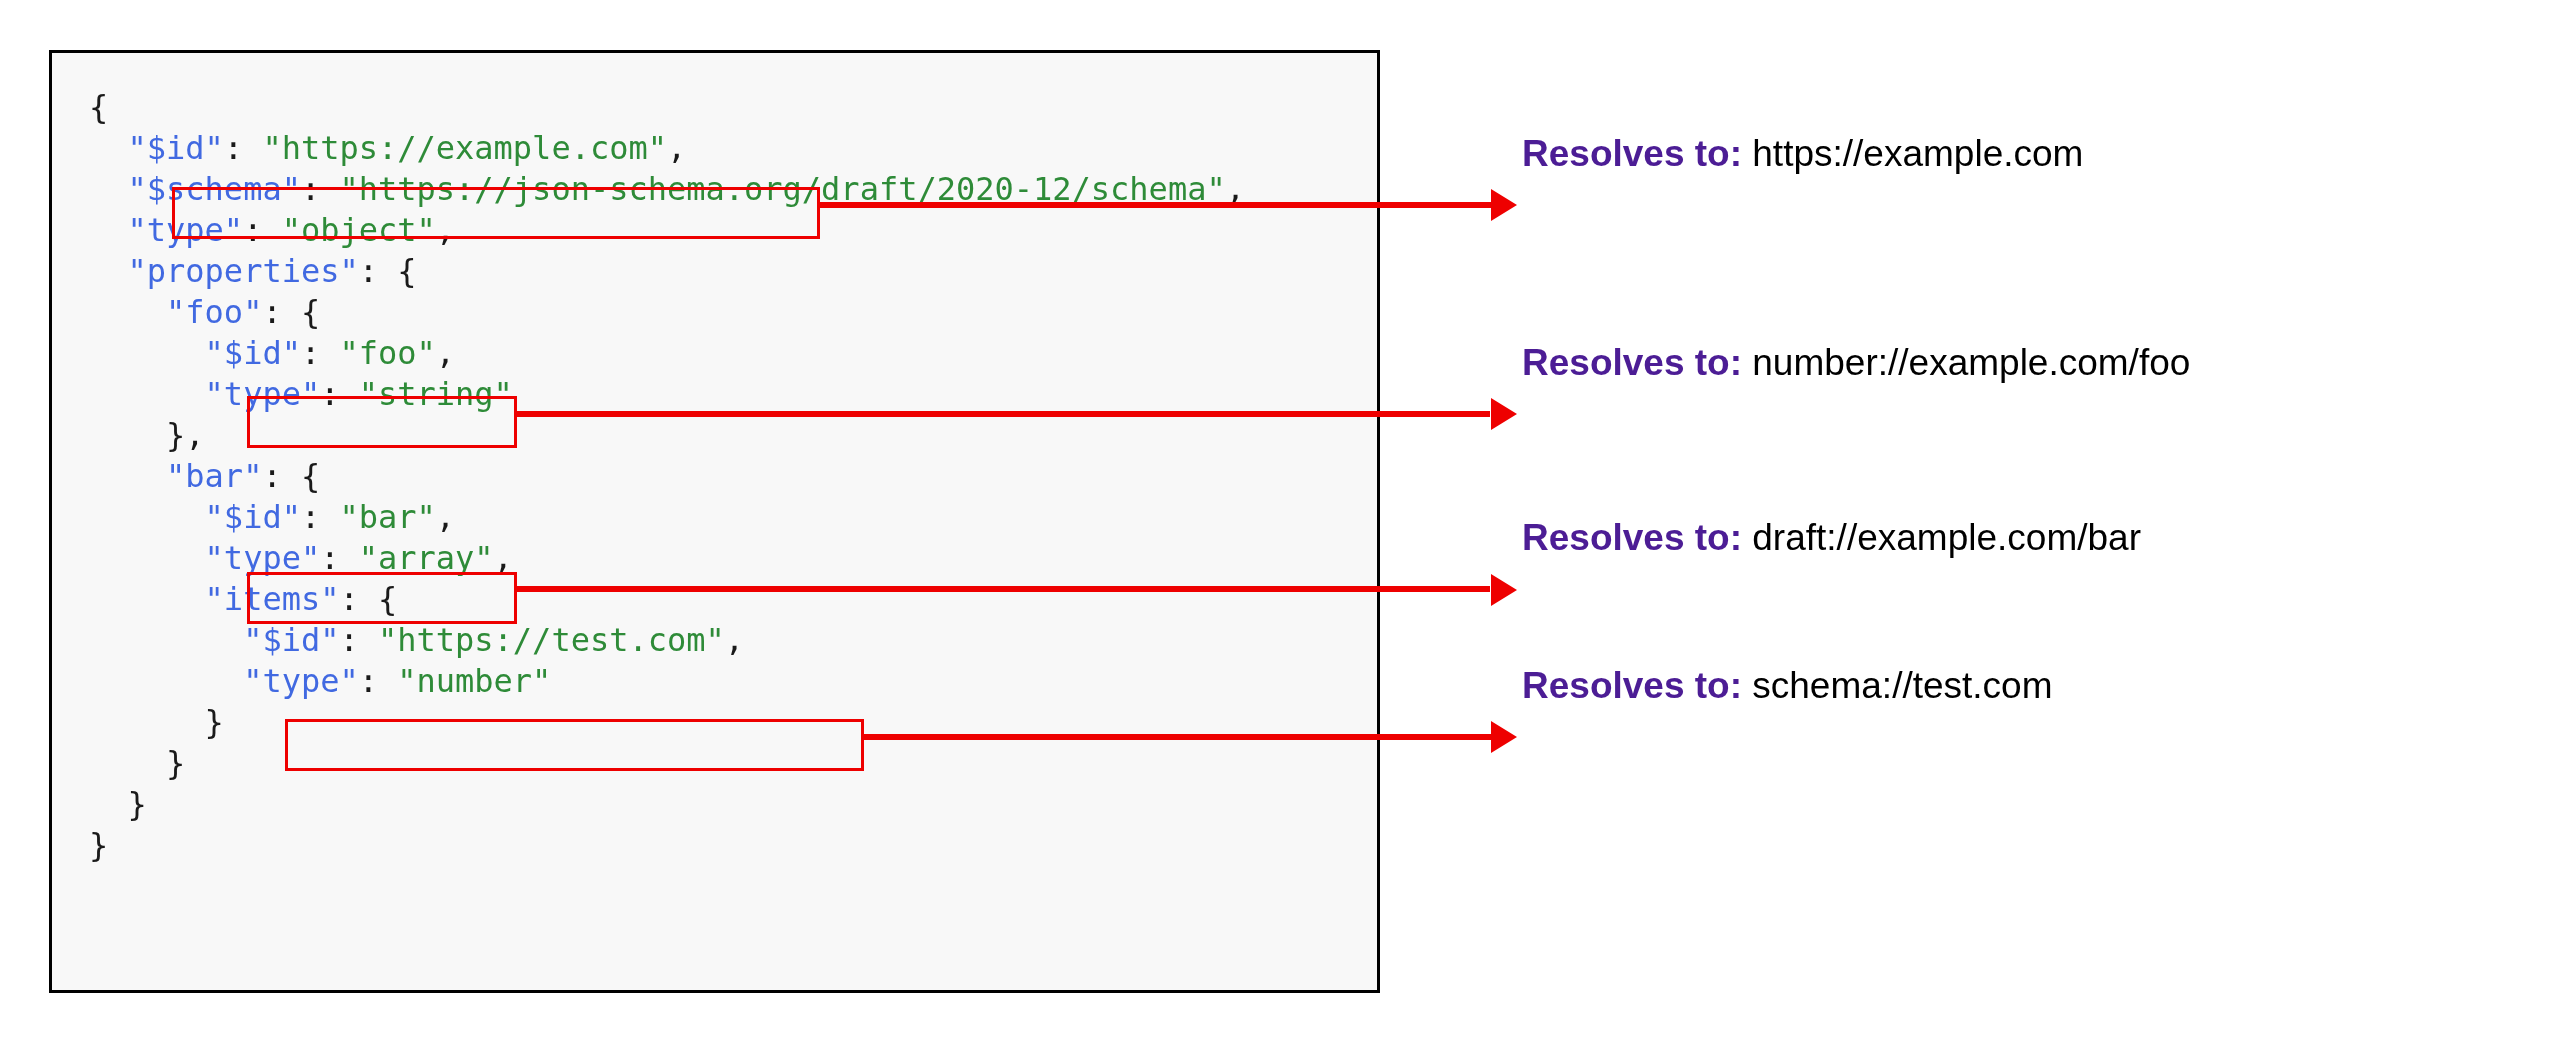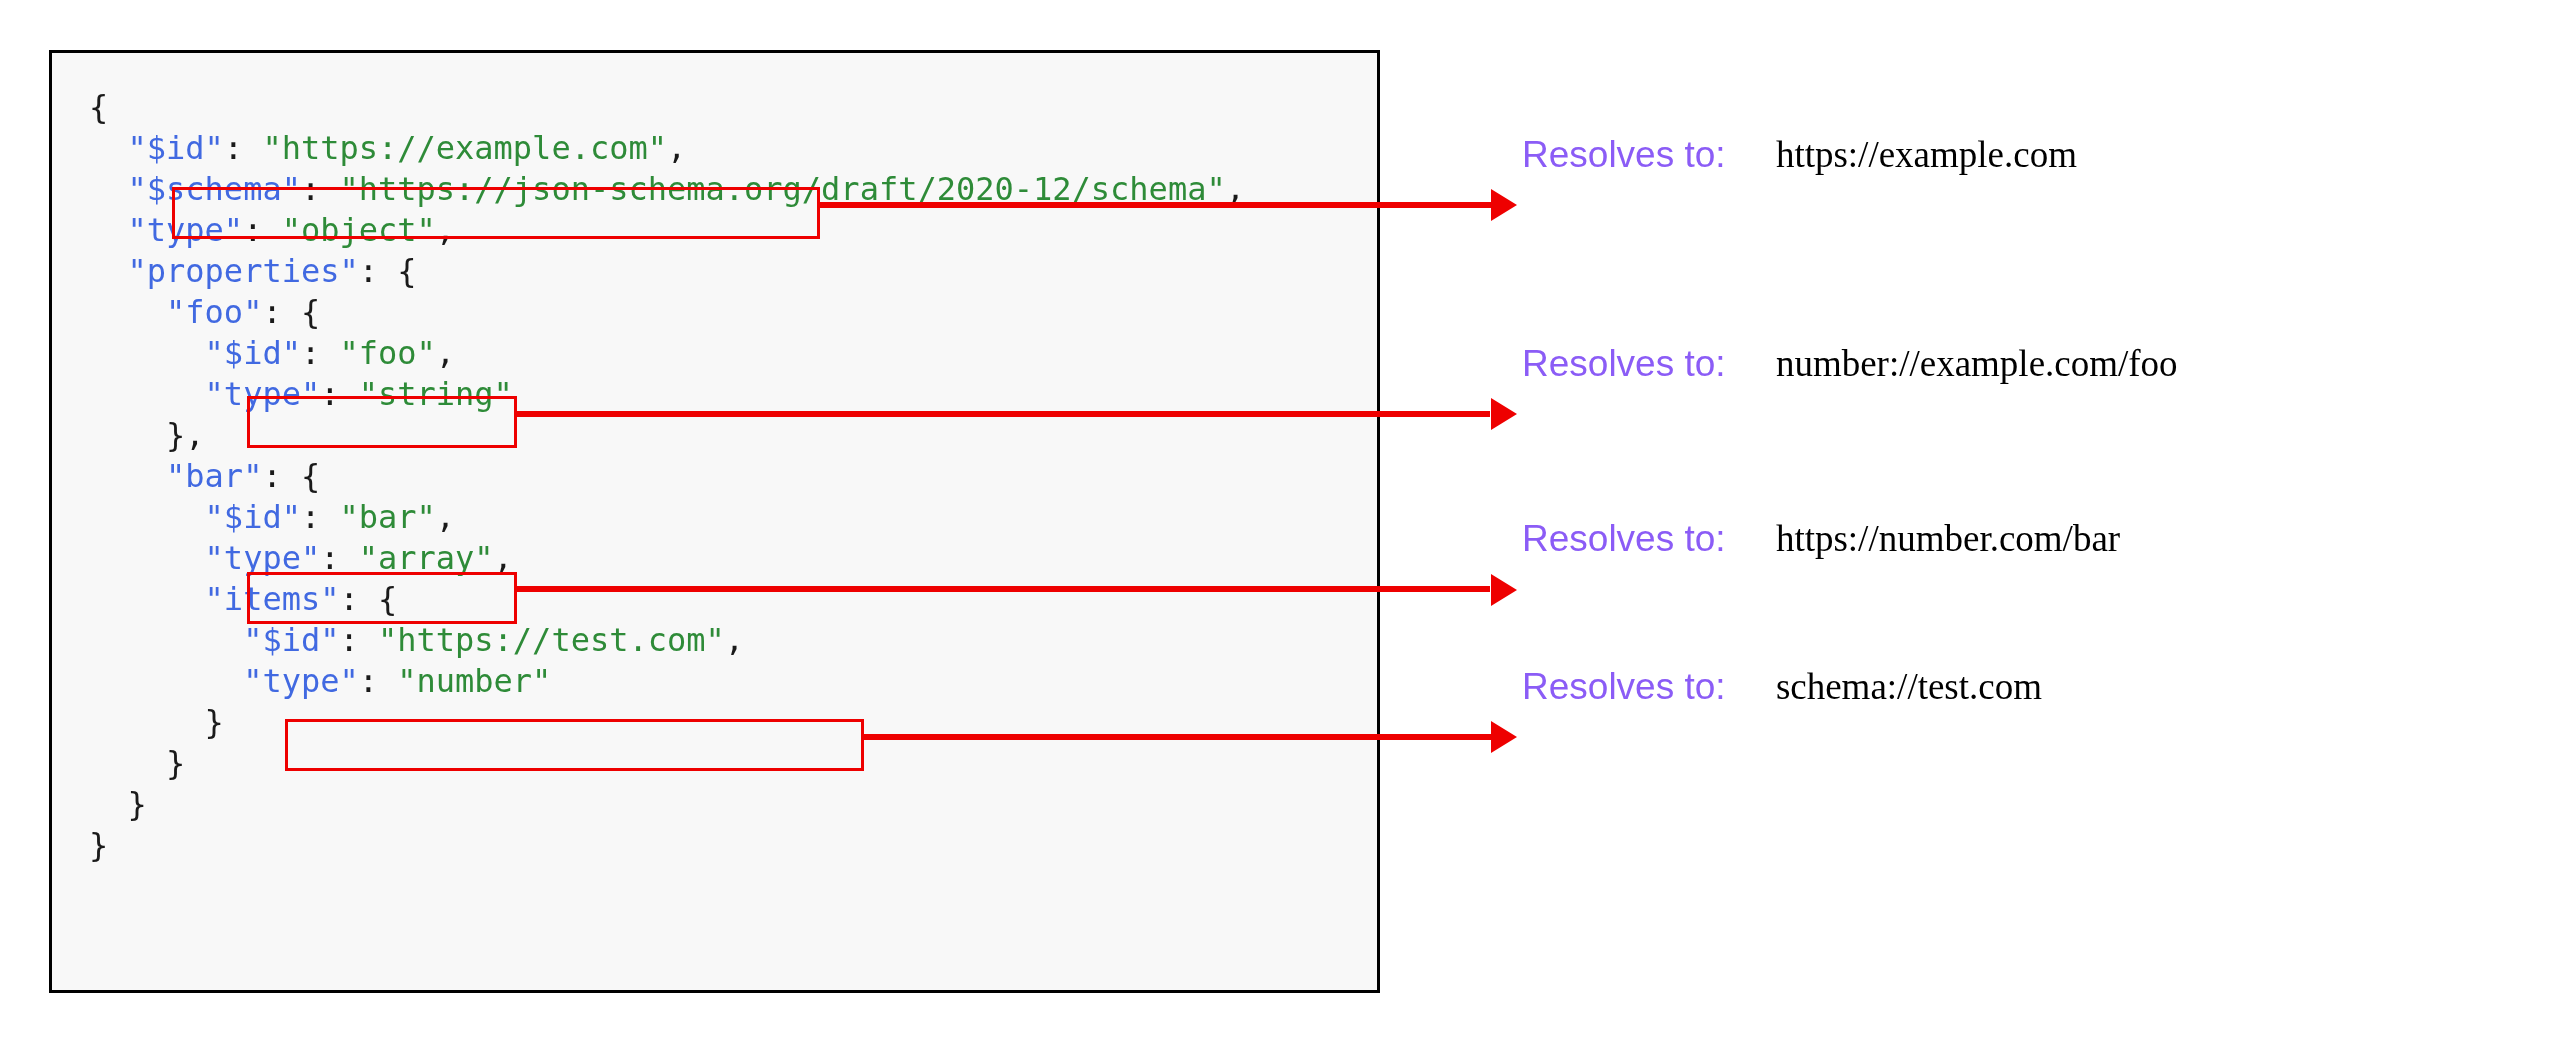--- a/index.html
+++ b/index.html
@@ -71,32 +71,31 @@
   }
 
   
   .resolve {
     position: absolute;
     white-space: nowrap;
     z-index: 7;
   }
   .resolve .lead {
     font-family: "Liberation Sans", sans-serif;
-    font-weight: normal;
+    font-weight: bold;
     font-size: 37px;
-    color: #8b5cf6;
+    color: #4c1d95;
     vertical-align: baseline;
   }
   .resolve .url {
-    font-family: Liberation Serif, serif;
+    font-family: Liberation Sans, sans-serif;
     font-weight: normal;
     font-size: 37px;
     color: #000000;
     vertical-align: baseline;
-    margin-left: 40px;
   }
 </style>
 </head>
 <body>
 
 <div id="code-panel">
   <div id="code-block"><div class="ln"><span class="p">{</span></div><div class="ln">  <span class="k">"$id"</span><span class="p">: </span><span class="s">"https://example.com"</span><span class="p">,</span></div><div class="ln">  <span class="k">"$schema"</span><span class="p">: </span><span class="s">"https://json-schema.org/draft/2020-12/schema"</span><span class="p">,</span></div><div class="ln">  <span class="k">"type"</span><span class="p">: </span><span class="s">"object"</span><span class="p">,</span></div><div class="ln">  <span class="k">"properties"</span><span class="p">: {</span></div><div class="ln">    <span class="k">"foo"</span><span class="p">: {</span></div><div class="ln">      <span class="k">"$id"</span><span class="p">: </span><span class="s">"foo"</span><span class="p">,</span></div><div class="ln">      <span class="k">"type"</span><span class="p">: </span><span class="s">"string"</span></div><div class="ln">    <span class="p">},</span></div><div class="ln">    <span class="k">"bar"</span><span class="p">: {</span></div><div class="ln">      <span class="k">"$id"</span><span class="p">: </span><span class="s">"bar"</span><span class="p">,</span></div><div class="ln">      <span class="k">"type"</span><span class="p">: </span><span class="s">"array"</span><span class="p">,</span></div><div class="ln">      <span class="k">"items"</span><span class="p">: {</span></div><div class="ln">        <span class="k">"$id"</span><span class="p">: </span><span class="s">"https://test.com"</span><span class="p">,</span></div><div class="ln">        <span class="k">"type"</span><span class="p">: </span><span class="s">"number"</span></div><div class="ln">      <span class="p">}</span></div><div class="ln">    <span class="p">}</span></div><div class="ln">  <span class="p">}</span></div><div class="ln"><span class="p">}</span></div></div>
   <div id="highlight-layer">
       <div class="hl" style="left: 120px; top: 134px; width: 648px; height: 52px; border-color: rgb(238, 0, 0);"></div>
       <div class="hl" style="left: 195px; top: 343px; width: 270px; height: 52px; border-color: rgb(238, 0, 0);"></div>
@@ -112,16 +111,16 @@
     <div class="arrow-head" style="left: 1491px; top: 398px; border-left-color: rgb(238, 0, 0);"></div>
     <div class="arrow-line" style="left: 514px; top: 586px; width: 976px; background: rgb(238, 0, 0);"></div>
     <div class="arrow-head" style="left: 1491px; top: 574px; border-left-color: rgb(238, 0, 0);"></div>
     <div class="arrow-line" style="left: 862px; top: 734px; width: 629px; background: rgb(238, 0, 0);"></div>
     <div class="arrow-head" style="left: 1491px; top: 721px; border-left-color: rgb(238, 0, 0);"></div>
   </div>
 
 <div id="resolve-layer">
     <div class="resolve" style="left: 1522px; top: 133px;"><span class="lead">Resolves to:</span><span style="font-size: 37px;"> </span><span class="url">https://example.com</span></div>
     <div class="resolve" style="left: 1522px; top: 342px;"><span class="lead">Resolves to:</span><span style="font-size: 37px;"> </span><span class="url">number://example.com/foo</span></div>
-    <div class="resolve" style="left: 1522px; top: 517px;"><span class="lead">Resolves to:</span><span style="font-size: 37px;"> </span><span class="url">https://number.com/bar</span></div>
+    <div class="resolve" style="left: 1522px; top: 517px;"><span class="lead">Resolves to:</span><span style="font-size: 37px;"> </span><span class="url">draft://example.com/bar</span></div>
     <div class="resolve" style="left: 1522px; top: 665px;"><span class="lead">Resolves to:</span><span style="font-size: 37px;"> </span><span class="url">schema://test.com</span></div>
   </div>
 
 
 </body></html>

